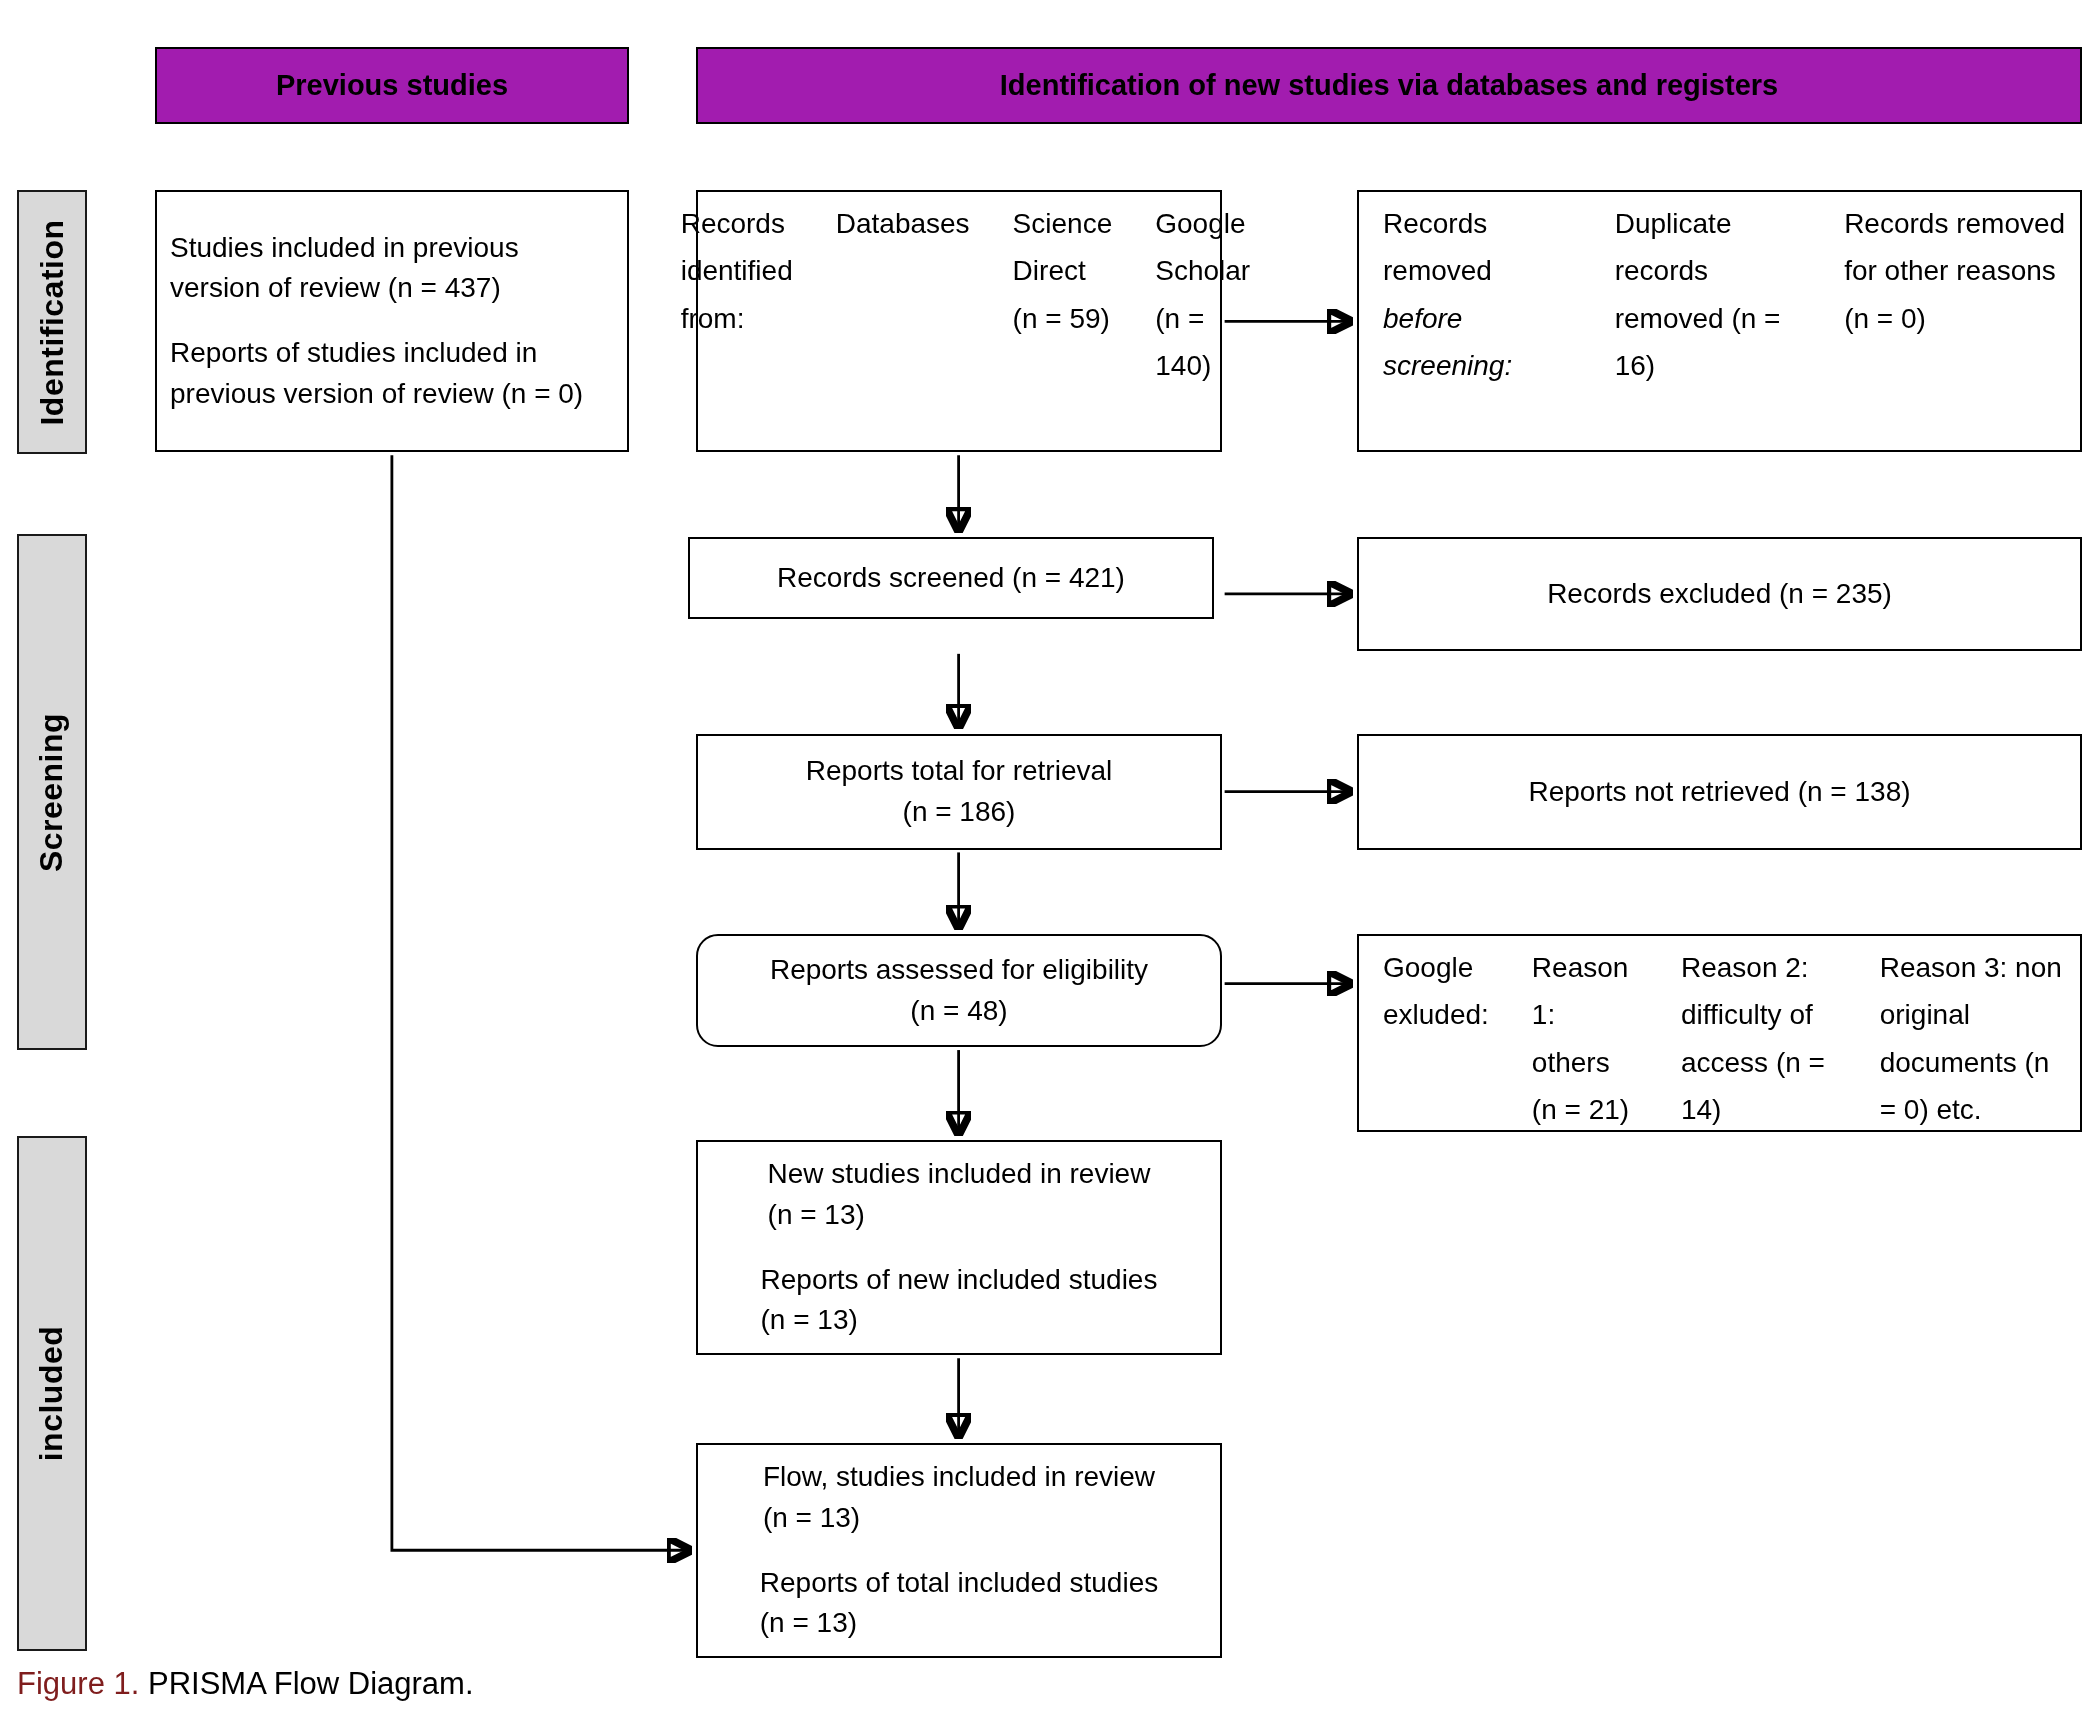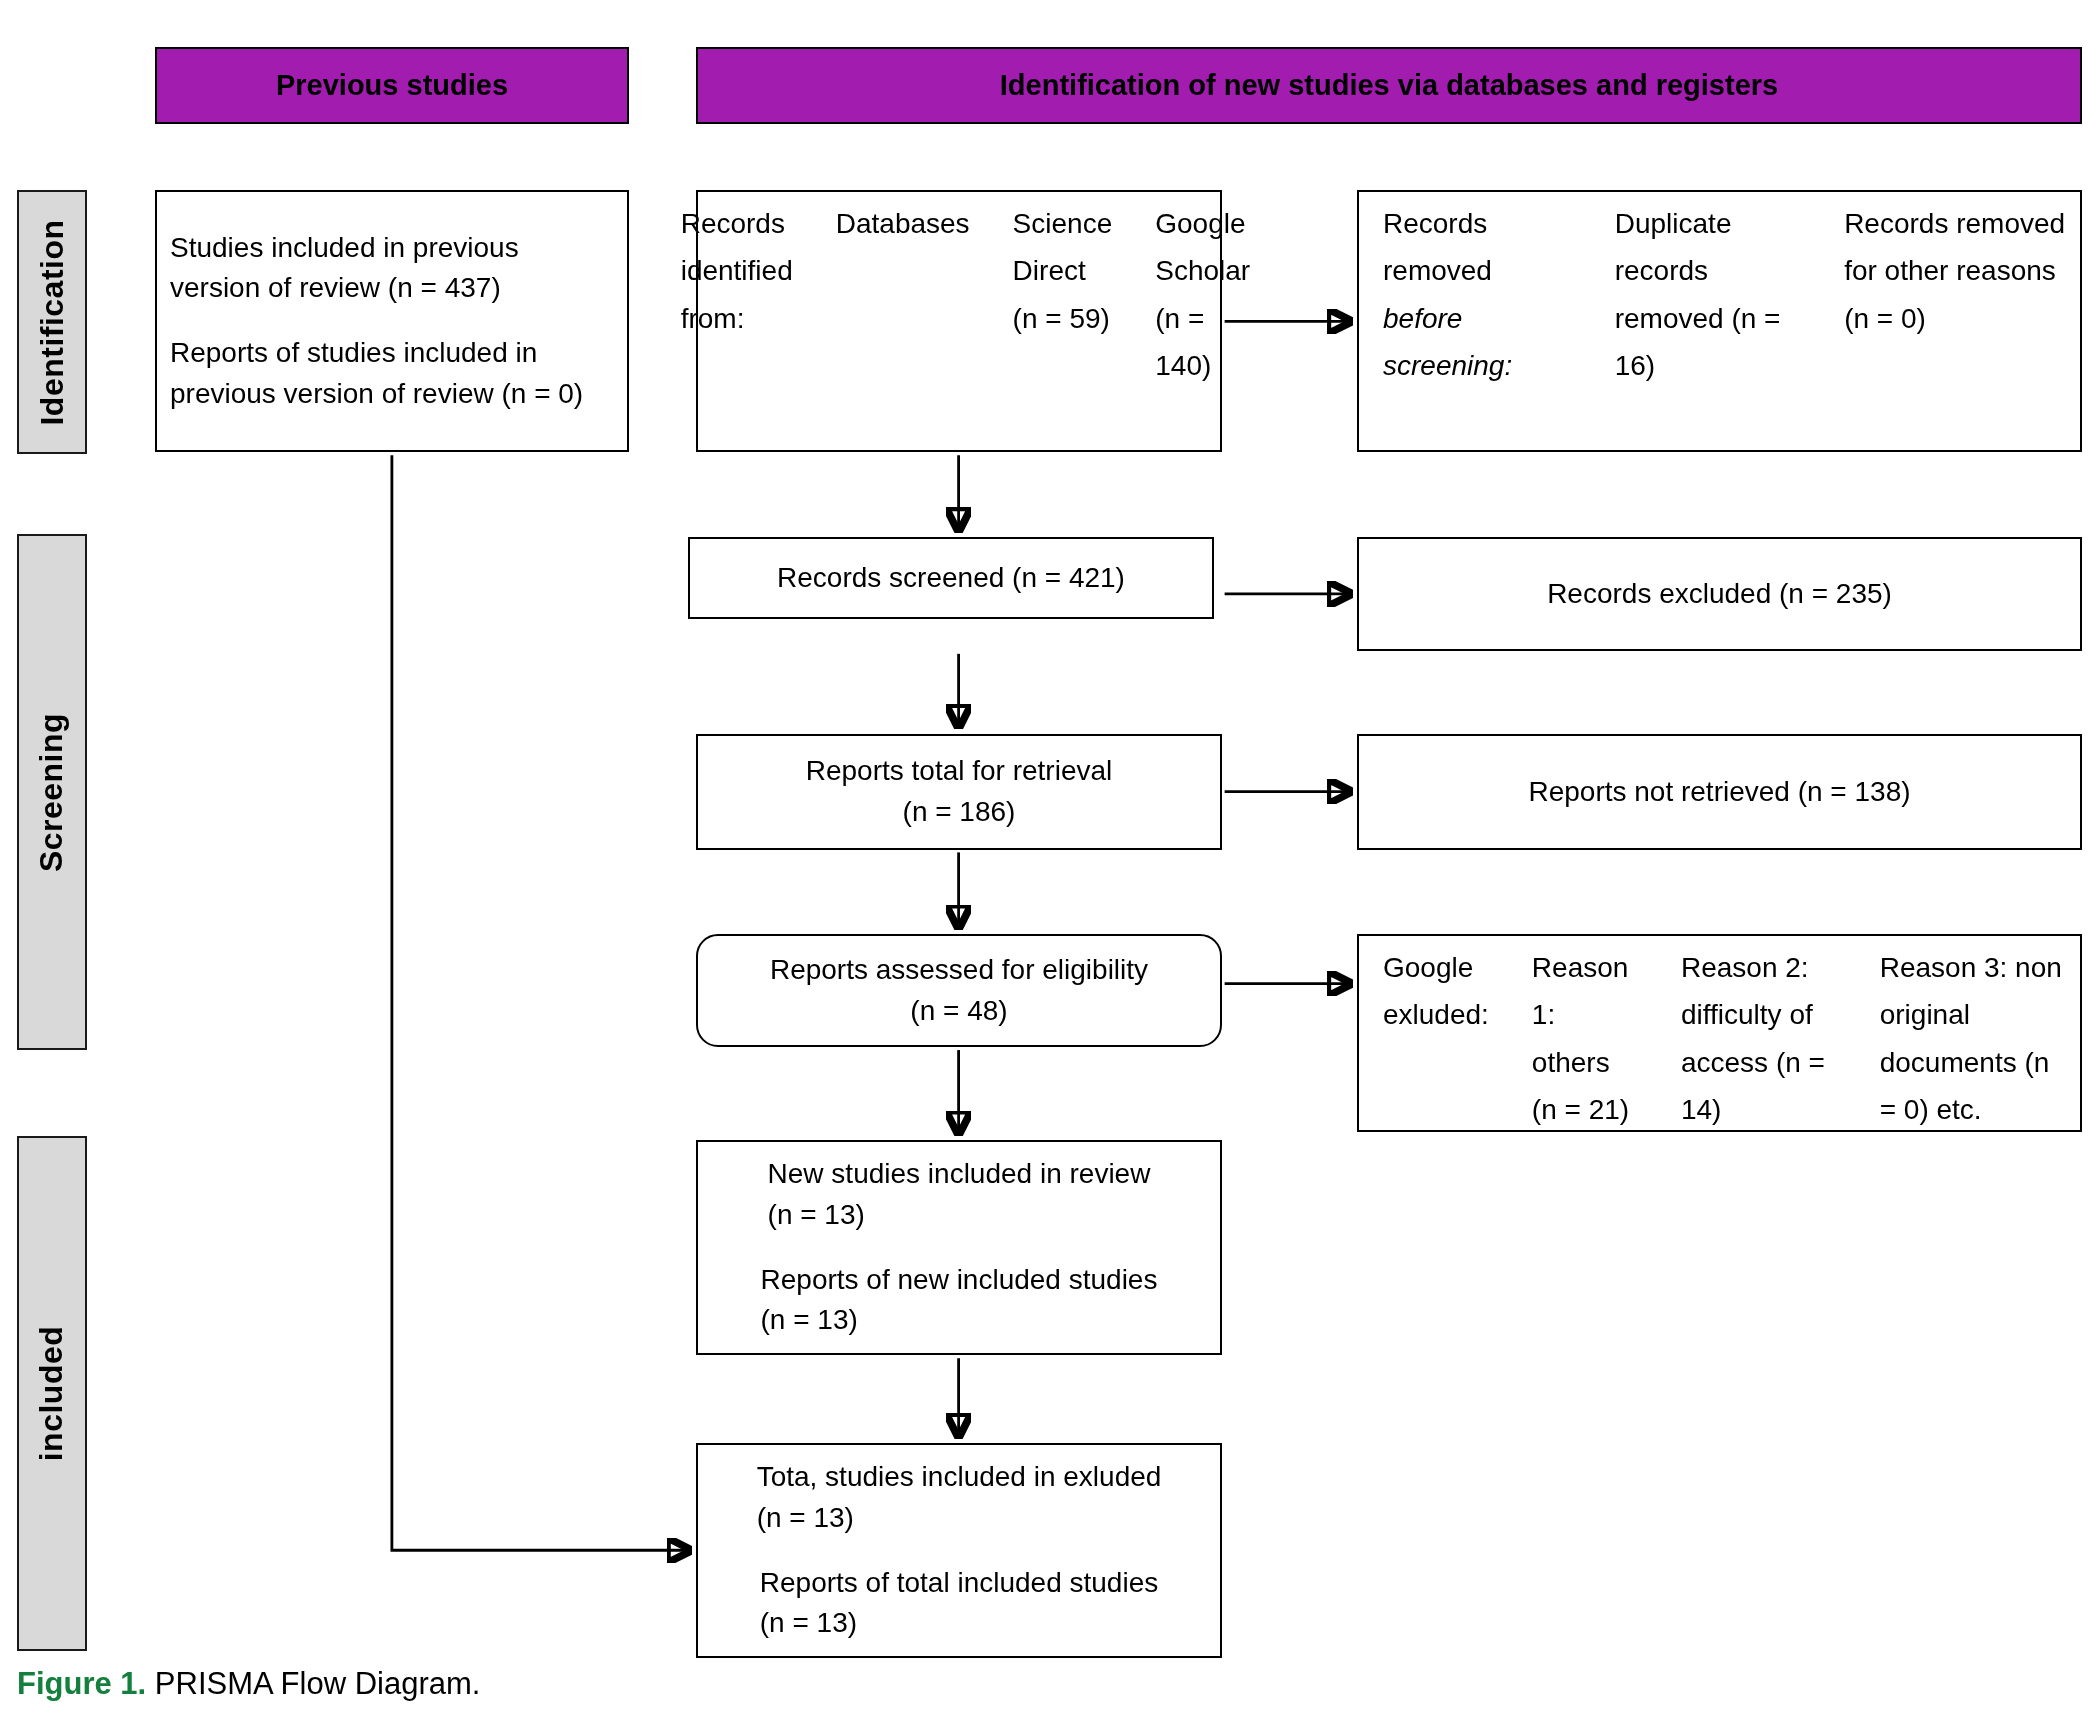--- a/index.html
+++ b/index.html
@@ -34,21 +34,21 @@
   }
   .bar span {
     transform:rotate(-90deg); white-space:nowrap;
     font-weight:bold; font-size:32px; letter-spacing:0.5px;
   }
 
   #arrows { position:absolute; left:0; top:0; width:2098px; height:1732px; pointer-events:none; }
   #arrows line, #arrows path { stroke:#000; stroke-width:3; fill:none; }
 
   .caption { position:absolute; left:17px; top:1666px; font-size:31px; }
-  .caption b { color:#15803d; font-weight:bold; }
+  .caption b { color:#7f1d1d; font-weight:normal; }
 </style>
 </head>
 <body>
 
 <div id="canvas">
 
   <div class="hdr" style="left:155px; top:47px; width:474px; height:77px;">Previous studies</div>
 
   <div class="hdr" style="left:696px; top:47px; width:1386px; height:77px;">Identification of new studies via databases and registers</div>
 
@@ -114,21 +114,21 @@
       <div>(n = 13)</div>
     </div>
     <div class="para">
       <div>Reports of new included studies</div>
       <div>(n = 13)</div>
     </div>
   </div>
 
   <div class="box center" style="left:696px; top:1443px; width:526px; height:215px;">
     <div class="para">
-      <div>Tota, studies included in exluded</div>
+      <div>Flow, studies included in review</div>
       <div>(n = 13)</div>
     </div>
     <div class="para">
       <div>Reports of total included studies</div>
       <div>(n = 13)</div>
     </div>
   </div>
 
   <svg id="arrows" viewBox="0 0 2239 1849">
     <defs>

